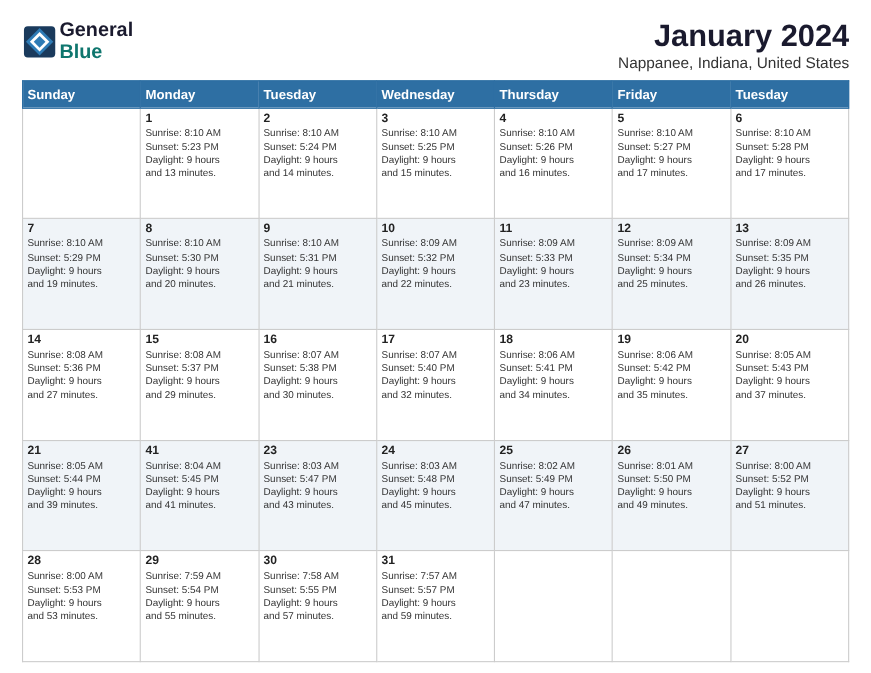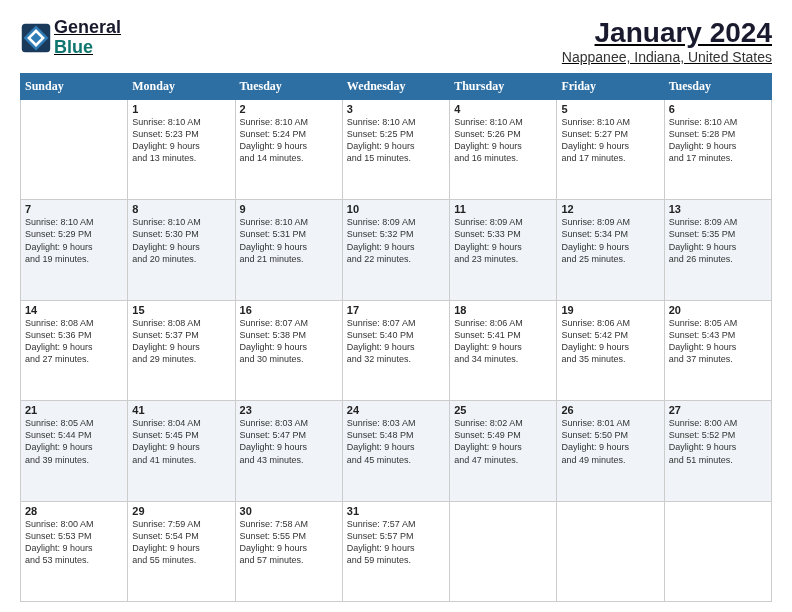--- a/index.html
+++ b/index.html
@@ -15,21 +15,20 @@
       height: 612px;
       padding: 18px 20px 10px 20px;
       display: flex;
       flex-direction: column;
     }
     .header {
       display: flex;
       justify-content: space-between;
       align-items: flex-start;
       margin-bottom: 8px;
-      text-decoration: underline;
     }
     .logo {
       display: flex;
       align-items: center;
     }
     .logo-text {
       font-size: 18px;
       font-weight: bold;
       color: #1a1a2e;
       line-height: 1.1;
@@ -88,21 +87,20 @@
       color: #333;
     }
     tr:nth-child(odd) td {
       background: #fff;
     }
     tr:nth-child(even) td {
       background: #f0f4f8;
     }
     .calendar thead tr th {
       background-color: #2e6fa3 !important;
-      font-family: Liberation Serif, serif;
     }
   </style>
 </head>
 <body>
 
 <div class="page">
   <div class="header">
     <div class="logo">
       <svg class="logo-icon" viewBox="0 0 36 36">
         <rect x="2" y="2" width="32" height="32" rx="4" fill="#1a3a5c"></rect>

